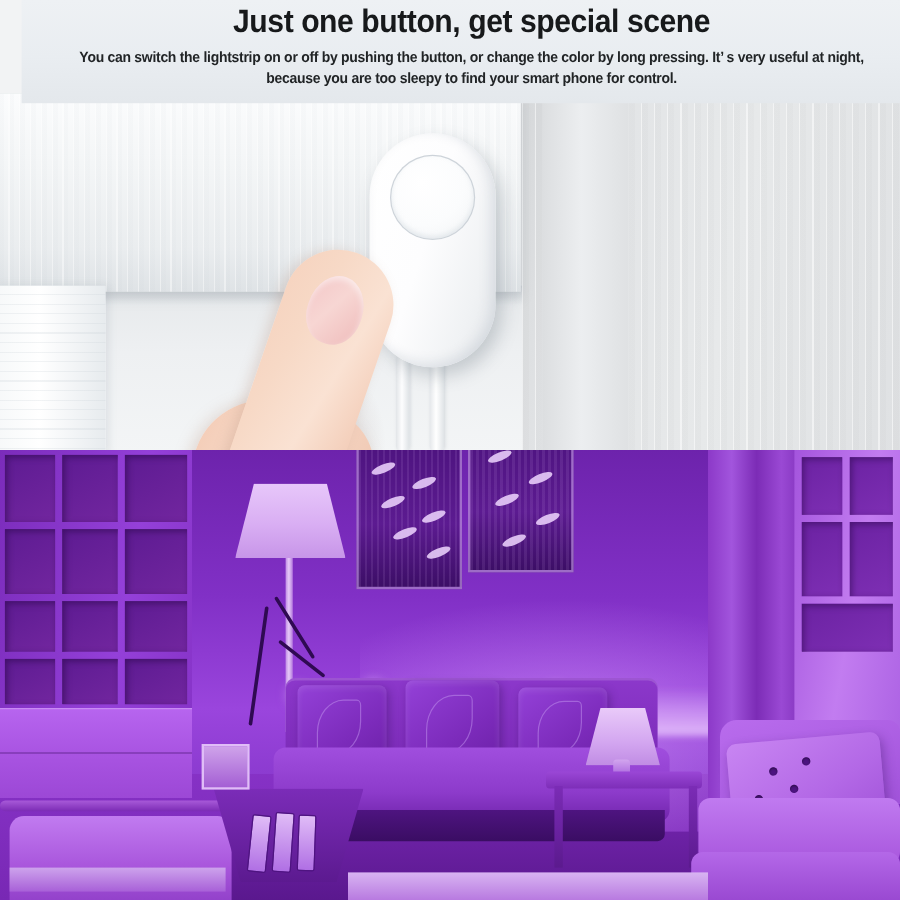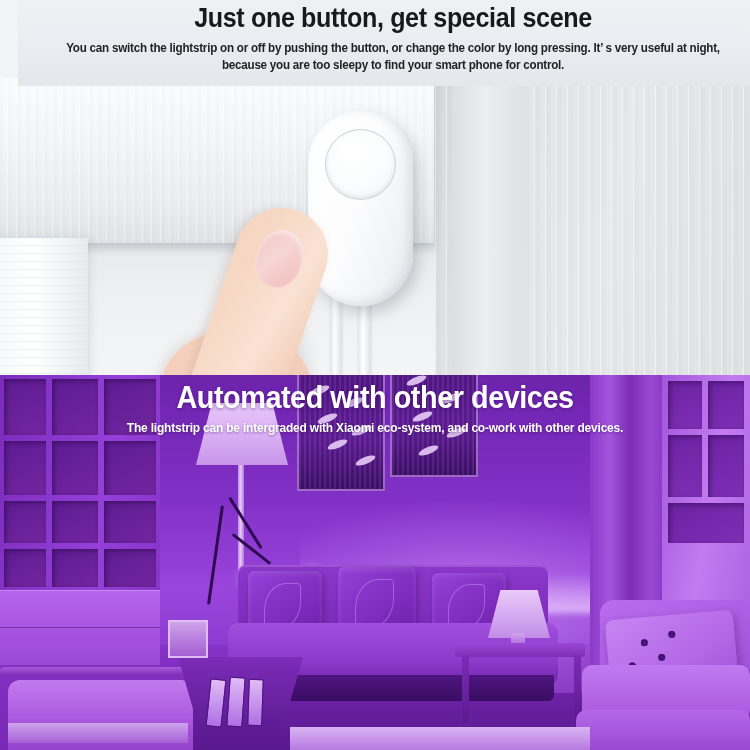--- a/index.html
+++ b/index.html
@@ -426,19 +426,15 @@
         <div class="mag" style="top:20px;left:50px;width:16px;height:50px;transform:rotate(4deg)"></div>
         <div class="mag" style="top:22px;left:70px;width:15px;height:47px;transform:rotate(2deg)"></div>
       </div>
 
       <div class="pic-frame"></div>
 
       <div class="coffee"></div>
       <div class="coffee-l"></div>
     </div>
 
-    <div class="s2-textblock">
-      <div class="s2-title">Automated with other devices</div>
-      <div class="s2-sub">The lightstrip can be intergraded with Xiaomi eco-system, and co-work with other devices.</div>
-    </div>
   </div>
 
 </div>
 
 </body></html>

